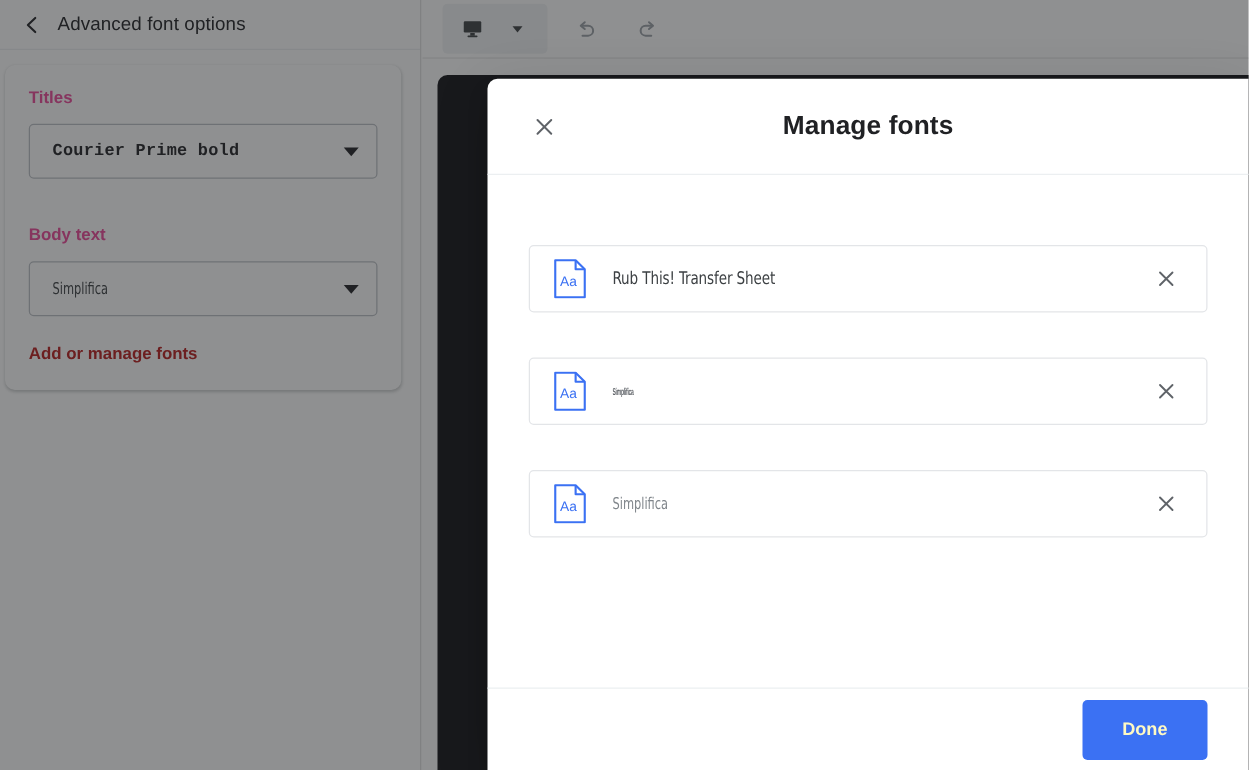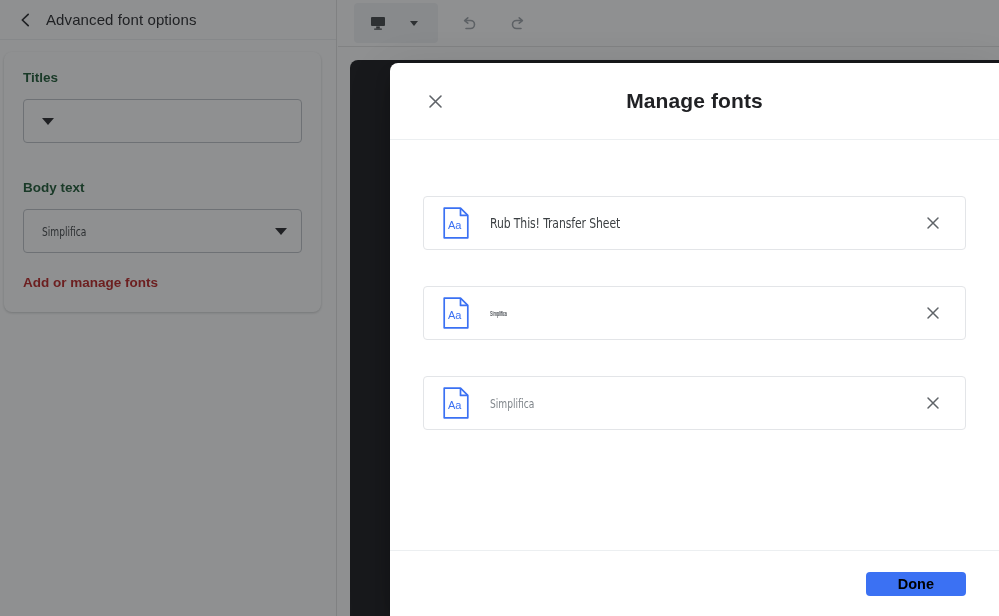--- a/index.html
+++ b/index.html
@@ -52,21 +52,21 @@
     left: 4px; top: 52px;
     width: 317px;
     padding: 18px 19px 22px 19px;
     background: #ffffff;
     border-radius: 8px;
     box-shadow: 0 1px 3px rgba(60,64,67,.18), 0 1px 2px rgba(60,64,67,.10);
   }
   .field-label {
     font-size: 13.5px;
     font-weight: bold;
-    color: #14532d;
+    color: #ec4899;
     margin-bottom: 14px;
   }
   .field-label.second { margin-top: 37px; }
 
   .select-box {
     height: 44px;
     border: 1px solid #bdc1c6;
     border-radius: 4px;
     display: flex;
     align-items: center;
@@ -232,24 +232,24 @@
     flex: 0 0 auto;
     height: 66px;
     border-top: 1px solid #eceff1;
     display: flex;
     align-items: center;
     justify-content: flex-end;
     padding-right: 33px;
   }
   .btn-done {
     min-width: 66px;
-    height: 24px;
+    height: 48px;
     padding: 0 32px;
     background: #3b71f3;
-    color: #000000;
+    color: #fef9c3;
     border: none;
     border-radius: 4px;
     font-family: "Liberation Sans", sans-serif;
     font-size: 14.5px;
     font-weight: bold;
     cursor: pointer;
   }
 </style>
 </head>
 <body>
@@ -264,20 +264,21 @@
           <path d="M10.2 2.4 L4.3 8 L10.2 13.6" fill="none" stroke="#202124" stroke-width="1.7" stroke-linecap="round" stroke-linejoin="round"></path>
         </svg>
       </span>
       <span class="sidebar-title">Advanced font options</span>
     </div>
 
     <div class="sidebar-card">
 
       <div class="field-label">Titles</div>
       <div class="select-box">
+        <span class="select-value mono">Courier Prime bold</span>
         <span class="caret"></span>
       </div>
 
       <div class="field-label second">Body text</div>
       <div class="select-box">
         <span class="select-value thin">Simplifica</span>
         <span class="caret"></span>
       </div>
 
       <div class="link-row">Add or manage fonts</div>

